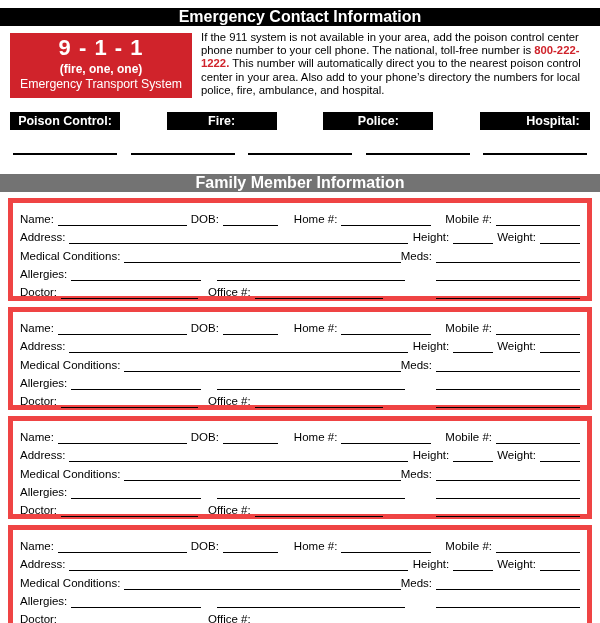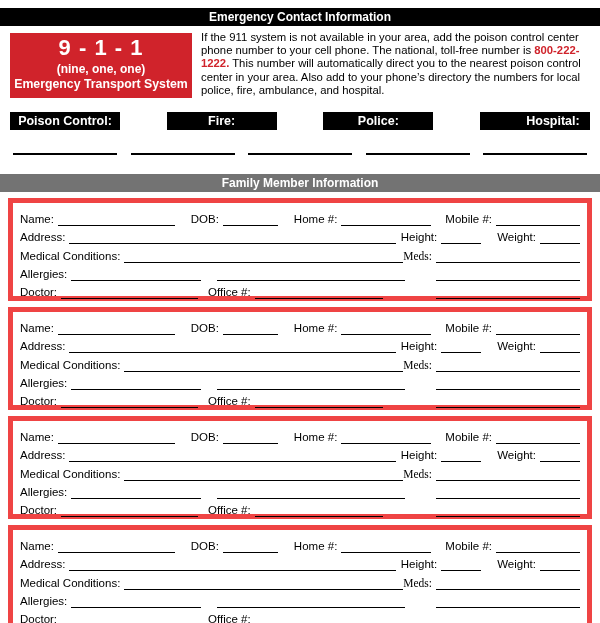--- a/index.html
+++ b/index.html
@@ -5,34 +5,34 @@
   * { box-sizing: border-box; }
   html, body { margin: 0; padding: 0; }
   body {
     width: 600px; height: 623px; overflow: hidden;
     background: #ffffff;
     font-family: "Liberation Sans", sans-serif;
     color: #000;
   }
   .bar {
     height: 18px; line-height: 18px;
-    color: #fff; font-weight: bold; font-size: 12px;
+    color: #fff; font-weight: bold; font-size: 16px;
     text-align: center;
   }
   .header-bar { margin-top: 8px; }
   .family-bar { margin-top: 19px; }
 
   .intro { display: flex; margin: 7px 10px 0 10px; }
   .red-box {
     width: 182px; height: 65px; flex: 0 0 182px;
     color: #fff; text-align: center; white-space: nowrap;
   }
   .red-box .num { font-size: 22px; font-weight: bold; letter-spacing: 1px; padding-top: 2px; }
   .red-box .phonetic { font-size: 12px; font-weight: bold; margin-top: 1px; }
-  .red-box .caption { font-size: 12.3px; font-weight: bold; margin-top: 1px; }
+  .red-box .caption { font-size: 12.3px; font-weight: normal; margin-top: 1px; }
 
   .instructions {
     flex: 1; margin: -2px 8px 0 9px;
     font-size: 11.3px; line-height: 13.2px;
   }
   .instructions .phone { font-weight: bold; }
 
   .contact-row { display: flex; justify-content: space-between; margin: 14px 10px 0 10px; }
   .contact-label {
     width: 110px; height: 18px; line-height: 18px;
@@ -49,35 +49,35 @@
     padding: 5px 7px 4px 7px;
   }
   .mrow {
     display: flex; align-items: flex-end;
     height: 18.2px; font-size: 11.5px; white-space: nowrap;
   }
   .lbl { padding-bottom: 1px; margin-right: 4px; }
   .ln { height: 11px; border-bottom: 1.4px solid #000; display: block; }
   .flex1 { flex: 1; }
   .mlauto { margin-left: auto; }
-  .ml5 { margin-left: 5px; } .ml8 { margin-left: 0; font-family: Liberation Serif, serif; } .ml10 { margin-left: 10px; }
-  .ml12 { margin-left: 16px; } .ml14 { margin-left: 14px; } .ml16 { margin-left: 16px; }
+  .ml5 { margin-left: 5px; } .ml8 { margin-left: 0; } .ml10 { margin-left: 10px; }
+  .ml12 { margin-left: 4px; } .ml14 { margin-left: 14px; } .ml16 { margin-left: 16px; }
   .w40 { width: 40px; } .w55 { width: 55px; } .w84 { width: 84px; } .w90 { width: 90px; }
   .w128 { width: 128px; } .w130 { width: 130px; } .w137 { width: 137px; }
   .w144 { width: 144px; } .w188 { width: 188px; }
 </style>
 </head>
 <body>
 
 <div class="bar header-bar" style="background-color: rgb(0, 0, 0);">Emergency Contact Information</div>
 
 <div class="intro">
   <div class="red-box" style="background-color: rgb(208, 35, 43);">
     <div class="num">9 - 1 - 1</div>
-    <div class="phonetic">(nine, one, one)</div>
+    <div class="phonetic">(fire, one, one)</div>
     <div class="caption">Emergency Transport System</div>
   </div>
   <p class="instructions"><span>If the 911 system is not available in your area, add the poison control center phone number to your cell phone. The national, toll-free number is </span><span class="phone" style="color: rgb(208, 35, 43);">800-222-1222.</span><span> This number will automatically direct you to the nearest poison control center in your area. Also add to your phone’s directory the numbers for local police, fire, ambulance, and hospital.</span></p>
 </div>
 
 <div class="contact-row">
   <div class="contact-label" style="background-color: rgb(0, 0, 0);">Poison Control:</div>
   <div class="contact-label" style="background-color: rgb(0, 0, 0);">Fire:</div>
   <div class="contact-label" style="background-color: rgb(0, 0, 0);">Police:</div>
   <div class="contact-label" style="background-color: rgb(0, 0, 0); padding-left: 36px;">Hospital:</div>

